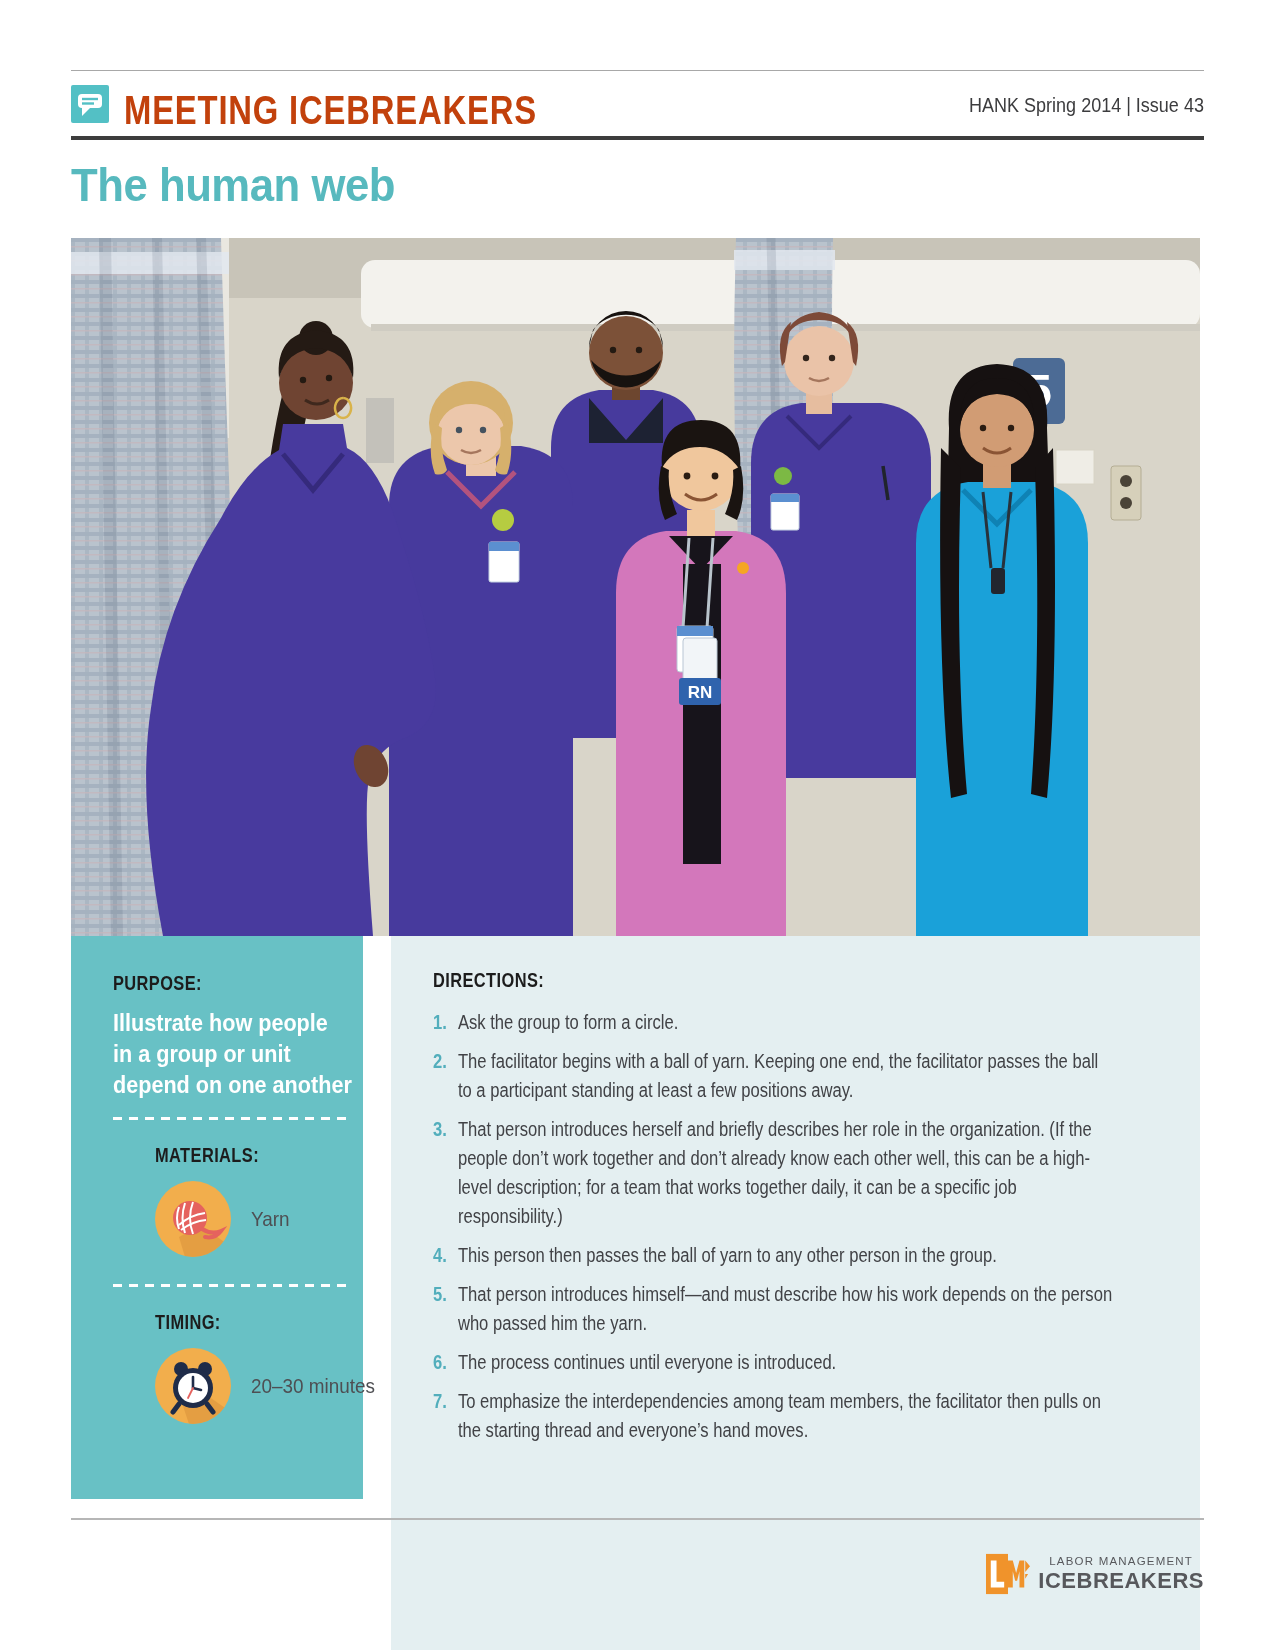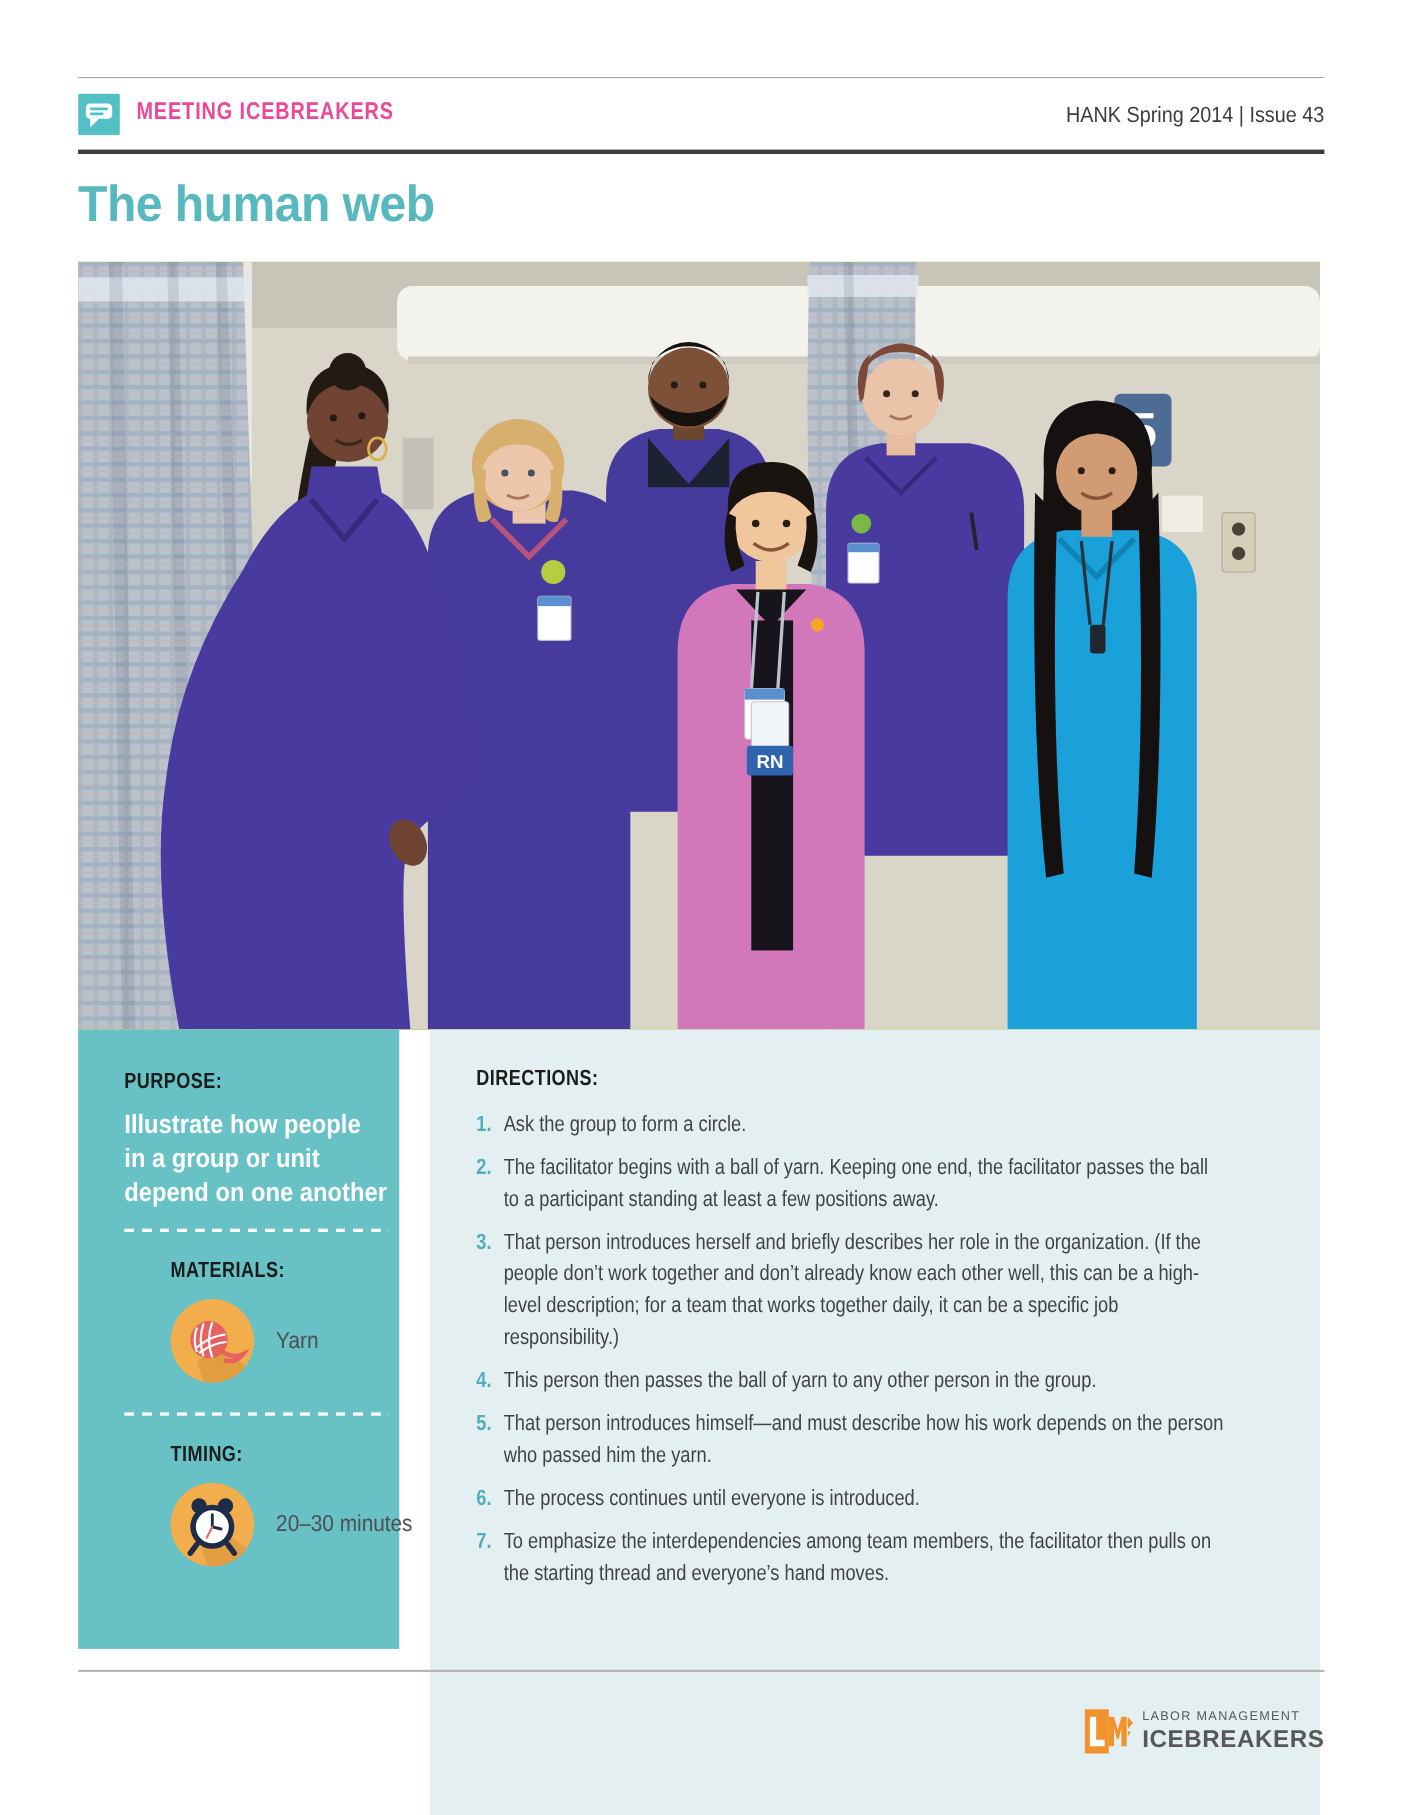--- a/index.html
+++ b/index.html
@@ -7,29 +7,29 @@
         font-family:"Liberation Sans","DejaVu Sans",sans-serif;color:#3f4043;}
   .rule{position:absolute;left:71px;width:1133px;}
   .rule-top{top:70px;height:1px;background:#a8a8a8;}
   .rule-thick{top:136px;height:4px;background:#3d3d3d;}
   .rule-bottom{top:1518px;height:2px;background:#b6b6b6;}
 
   .cond{display:inline-block;transform:scaleX(0.82);transform-origin:0 50%;white-space:nowrap;}
   .cond90{display:inline-block;transform:scaleX(0.9);transform-origin:0 50%;white-space:nowrap;}
 
   .header-icon{position:absolute;left:71px;top:85px;width:38px;height:38px;}
-  .header-title{position:absolute;left:124px;top:88px;font-size:22px;font-weight:700;
-        letter-spacing:1px;color:#ec4899;}
+  .header-title{position:absolute;left:124px;top:88px;font-size:40px;font-weight:700;
+        letter-spacing:1px;color:#c2410c;}
   .header-meta{position:absolute;right:71px;top:94px;font-size:20px;color:#3c3c3e;}
   .header-meta .cond{transform-origin:100% 50%;transform:scaleX(0.9);}
 
   .page-title{position:absolute;left:71px;top:158px;font-size:46px;font-weight:700;color:#57b9be;}
   .page-title .cond{transform:scaleX(0.95);letter-spacing:-0.5px;}
 
-  .photo{position:absolute;left:71px;top:238px;width:1129px;height:698px;overflow:hidden;background:#84cc16;}
+  .photo{position:absolute;left:71px;top:238px;width:1129px;height:698px;overflow:hidden;background:#fdba74;}
 
   .panel-purpose{position:absolute;left:71px;top:936px;width:292px;height:563px;
         background:#68c1c5;box-sizing:border-box;padding:36px 20px 0 42px;}
   .panel-directions{position:absolute;left:391px;top:936px;width:809px;height:717px;
         background:#e4eff1;box-sizing:border-box;padding:33px 0 0 42px;}
 
   .side-heading{font-size:20px;font-weight:700;letter-spacing:0.5px;color:#1c1c1c;}
   .purpose-text{margin-top:12px;font-size:24px;font-weight:700;color:#ffffff;line-height:31px;
         transform:scaleX(0.9);transform-origin:0 0;width:290px;}
   .dashed-sep{margin:17px 0 0 0;width:240px;height:3px;
@@ -45,21 +45,21 @@
   .steps li{position:relative;padding-left:30px;margin-bottom:10px;
         font-size:20px;line-height:29px;color:#414246;}
   .steps .num{position:absolute;left:0;top:0;font-weight:700;color:#52aebc;}
 
   .footer-text{position:absolute;left:71px;top:1560px;font-size:22px;color:#47484c;}
   .footer-text .cond{transform:scaleX(0.88);}
   .footer-text .lmp{color:#f5991f;}
   .footer-text .link-rest{color:#4fb7bf;}
   .footer-logo{position:absolute;right:71px;top:1553px;display:flex;align-items:center;}
   .logo-mark{width:44px;height:42px;}
-  .logo-text{margin-left:8px;color:#57585c;line-height:1;}
+  .logo-text{margin-left:8px;color:#57585c;line-height:1;text-align:center;}
   .logo-line1{font-size:11.5px;letter-spacing:1.2px;font-weight:400;}
   .logo-line2{font-size:22px;font-weight:700;letter-spacing:0.5px;margin-top:2px;}
 </style>
 </head>
 <body>
 
 <div class="page">
 
   <div class="rule rule-top"></div>
 

